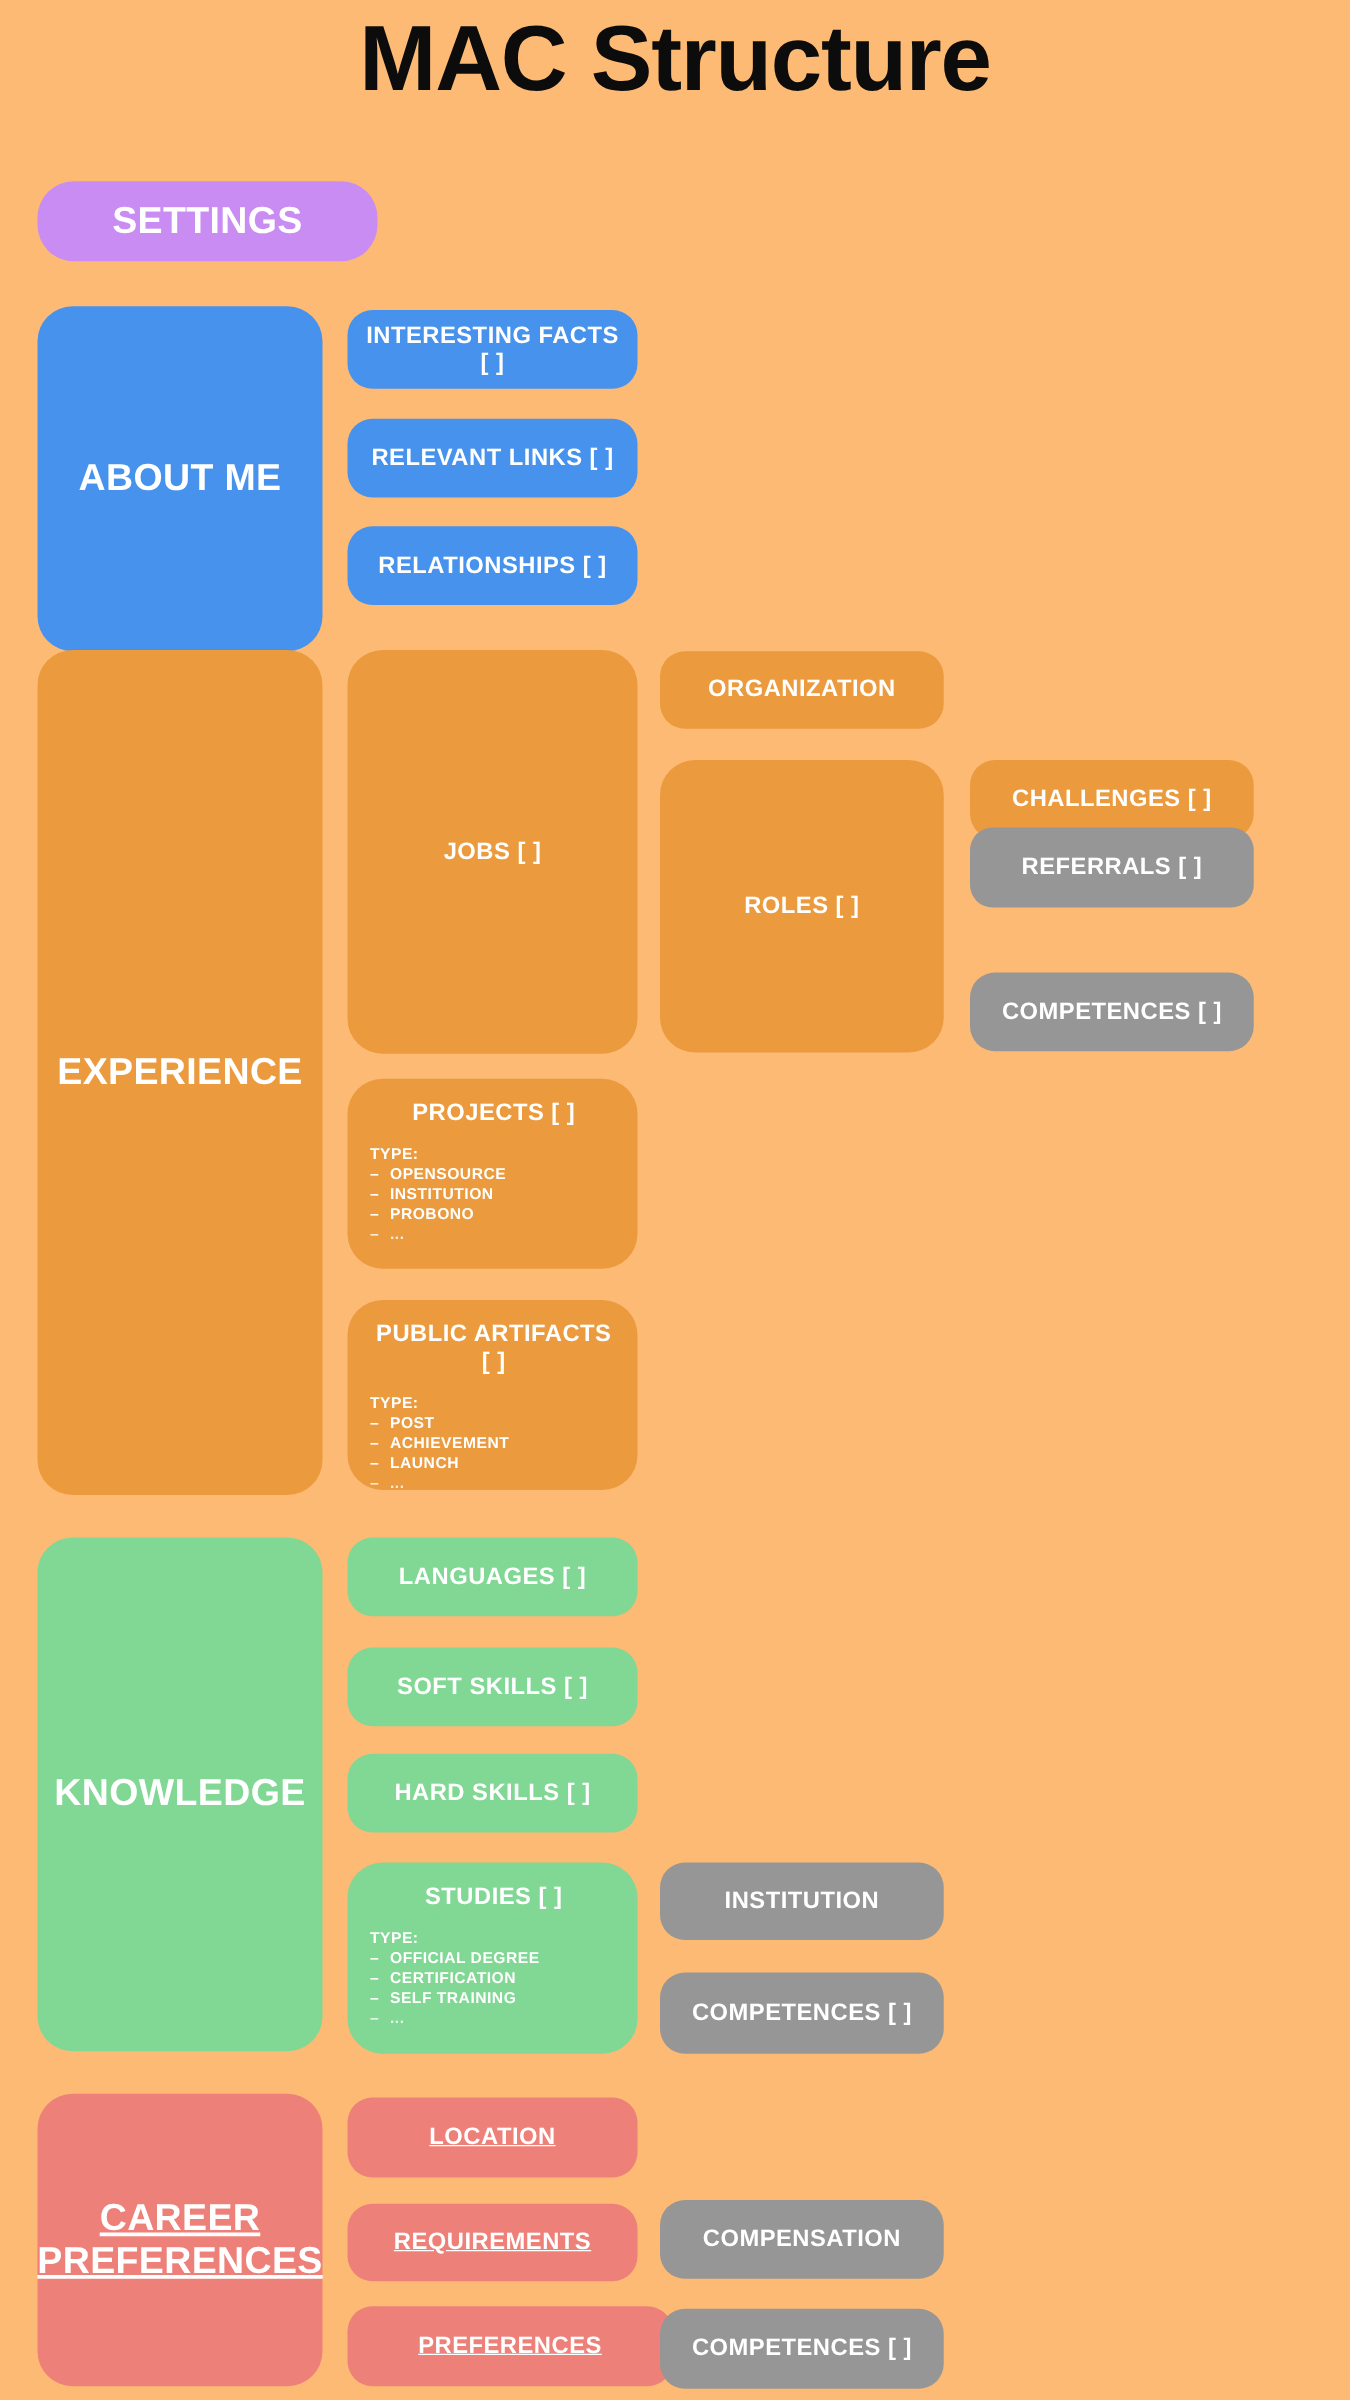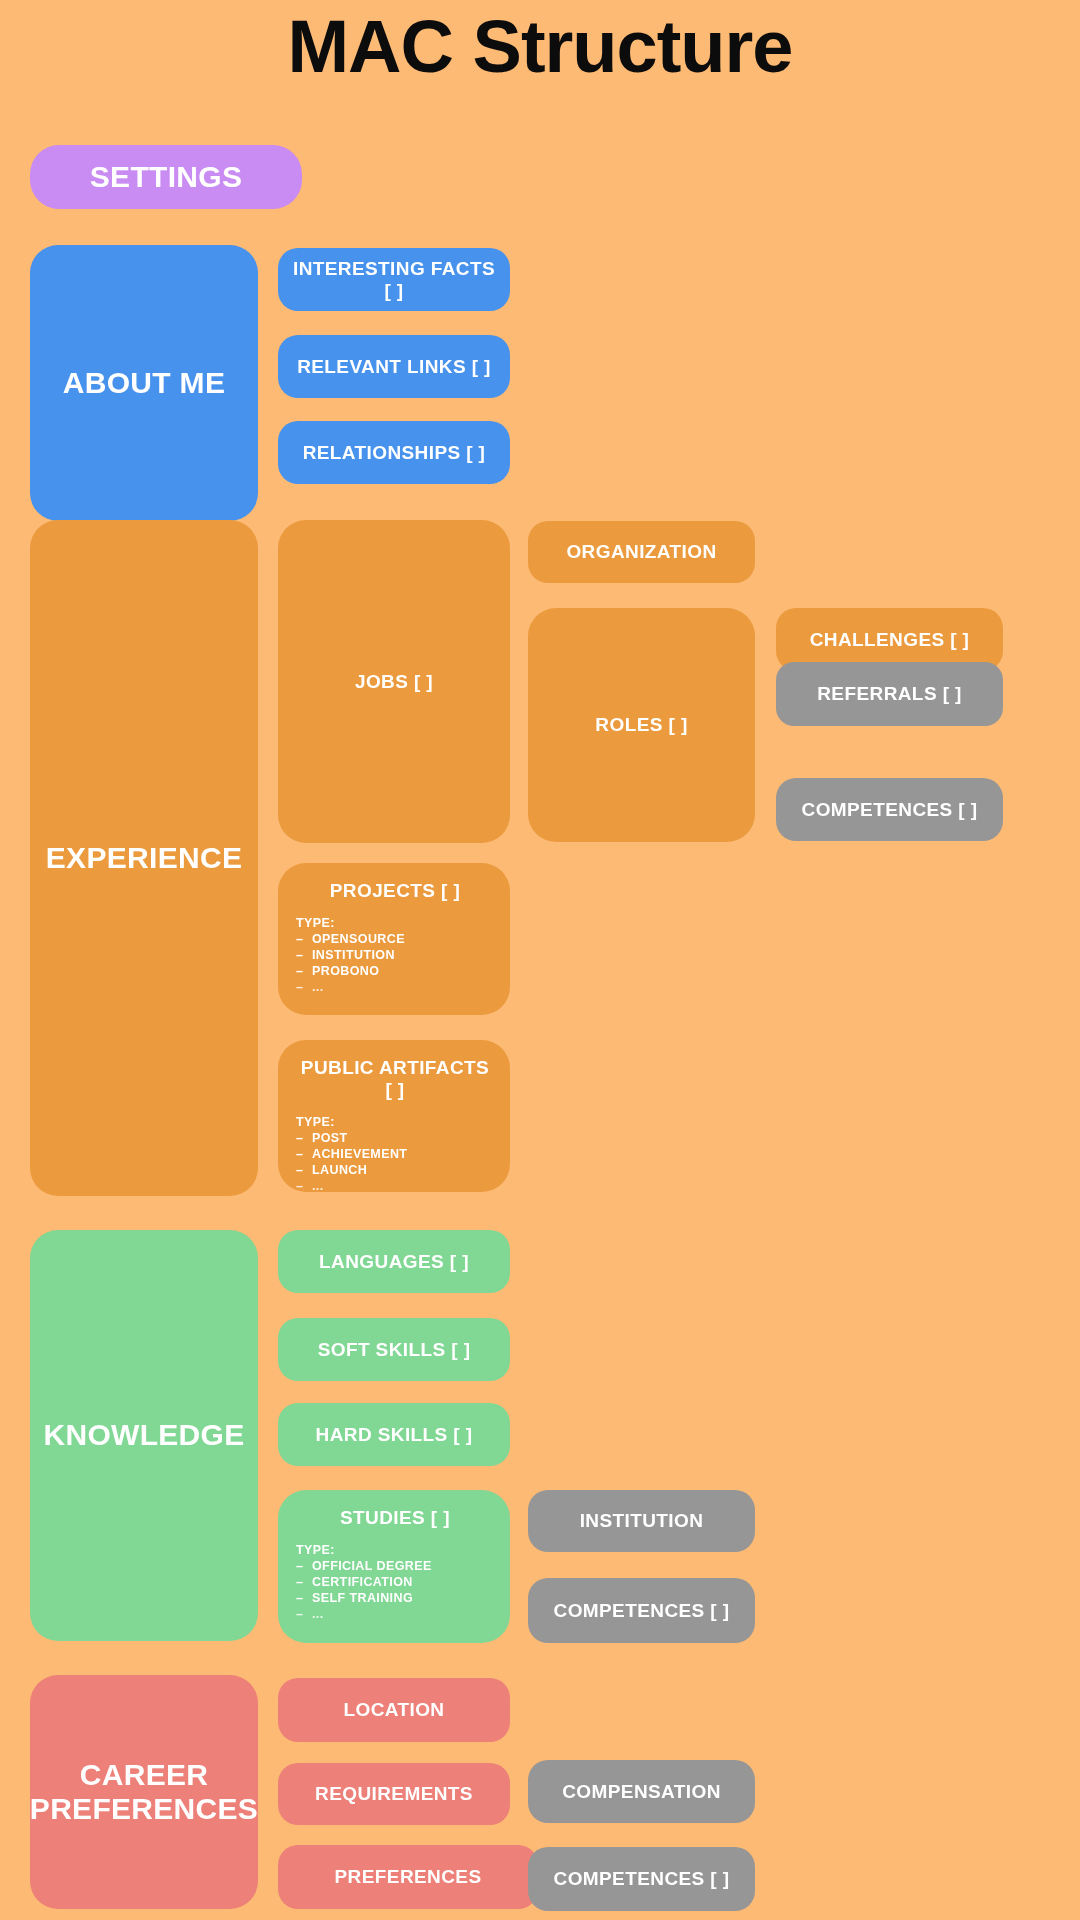--- a/index.html
+++ b/index.html
@@ -28,21 +28,21 @@
     justify-content: center;
     color: #ffffff;
     text-align: center;
   }
   .r-lg { border-radius: 28px; }
   .r-sm { border-radius: 20px; }
   .bg-purple { background: #c98cf2; }
   .bg-blue   { background: #4792ec; }
   .bg-orange { background: #eb9b3e; }
   .bg-green  { background: #81d794; }
-  .bg-salmon { background: #ed8078; }
+  .bg-salmon { background: #ed8078; text-decoration: underline; }
   .bg-gray   { background: #969696; }
   .big-label {
     font-size: 30px;
     font-weight: 800;
     letter-spacing: 0.3px;
     line-height: 1.15;
     padding: 0 14px;
   }
   .small-label {
     font-size: 19px;

